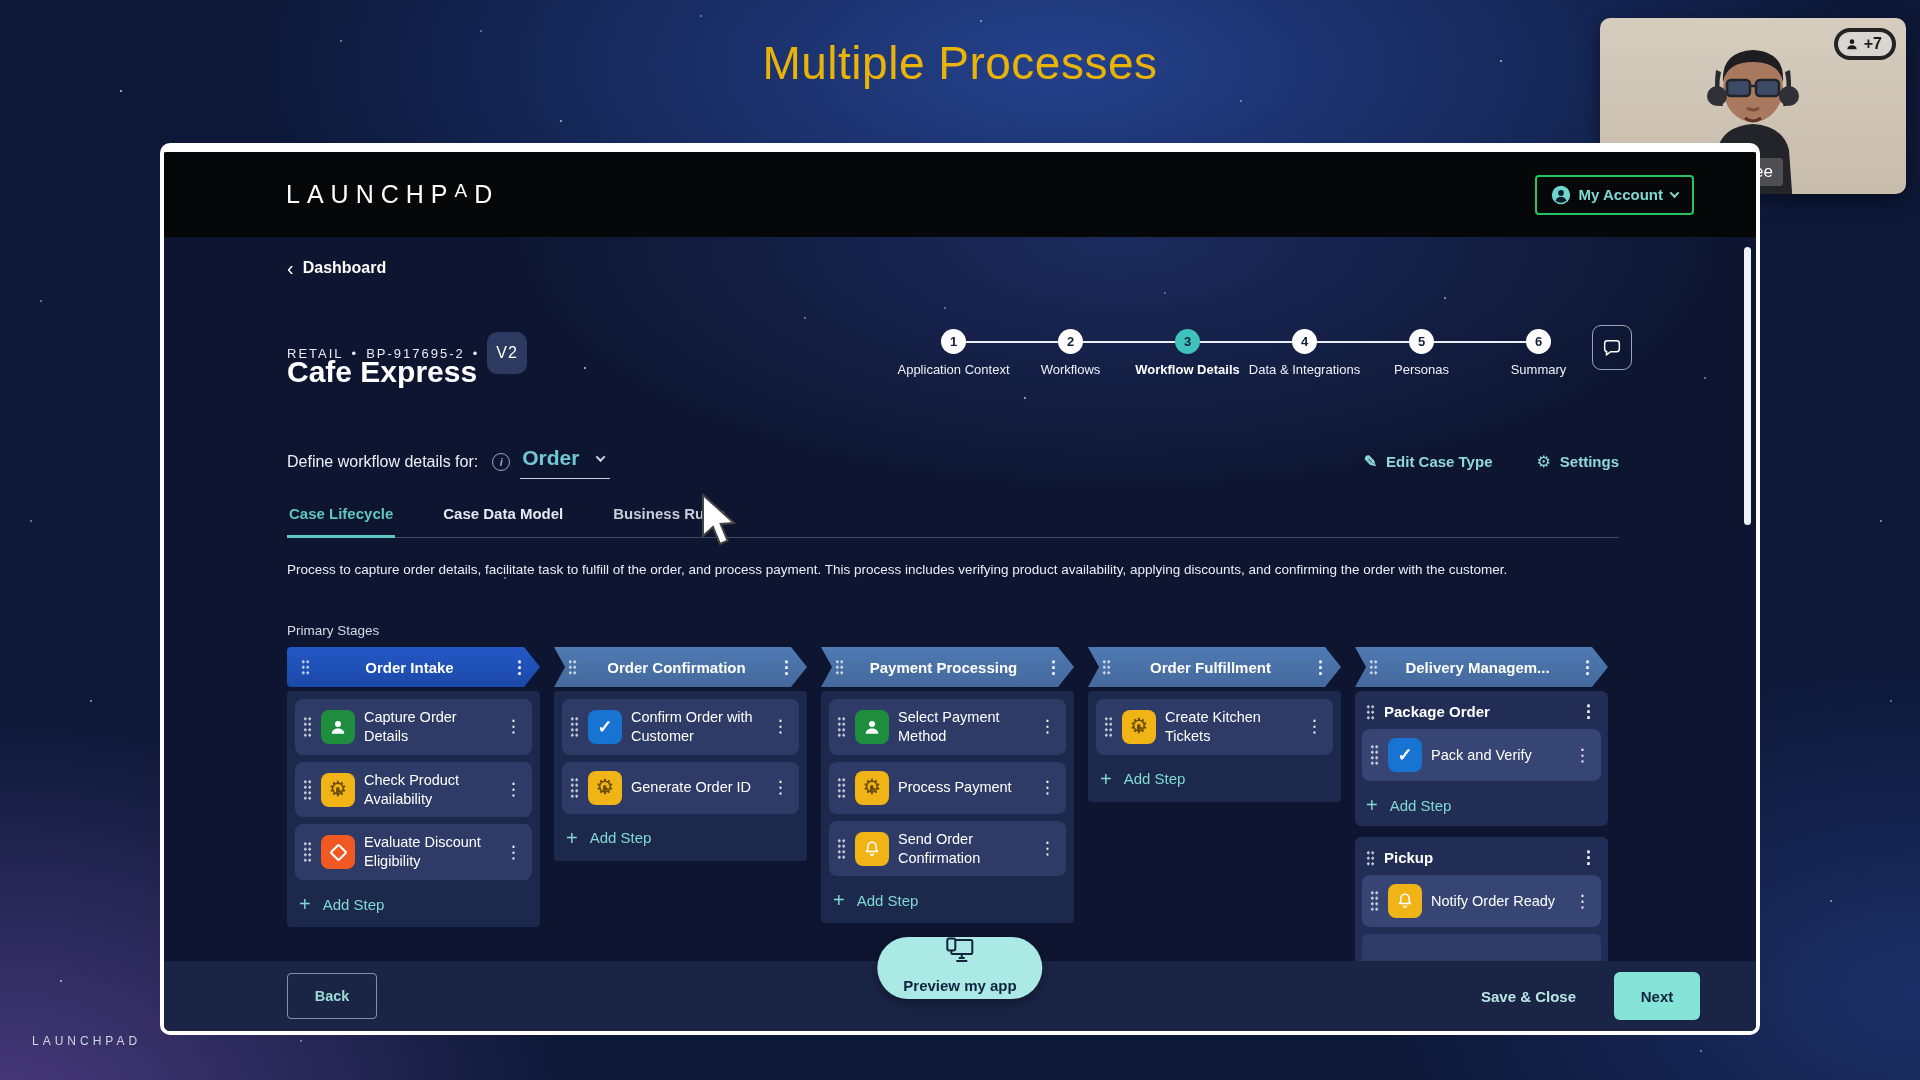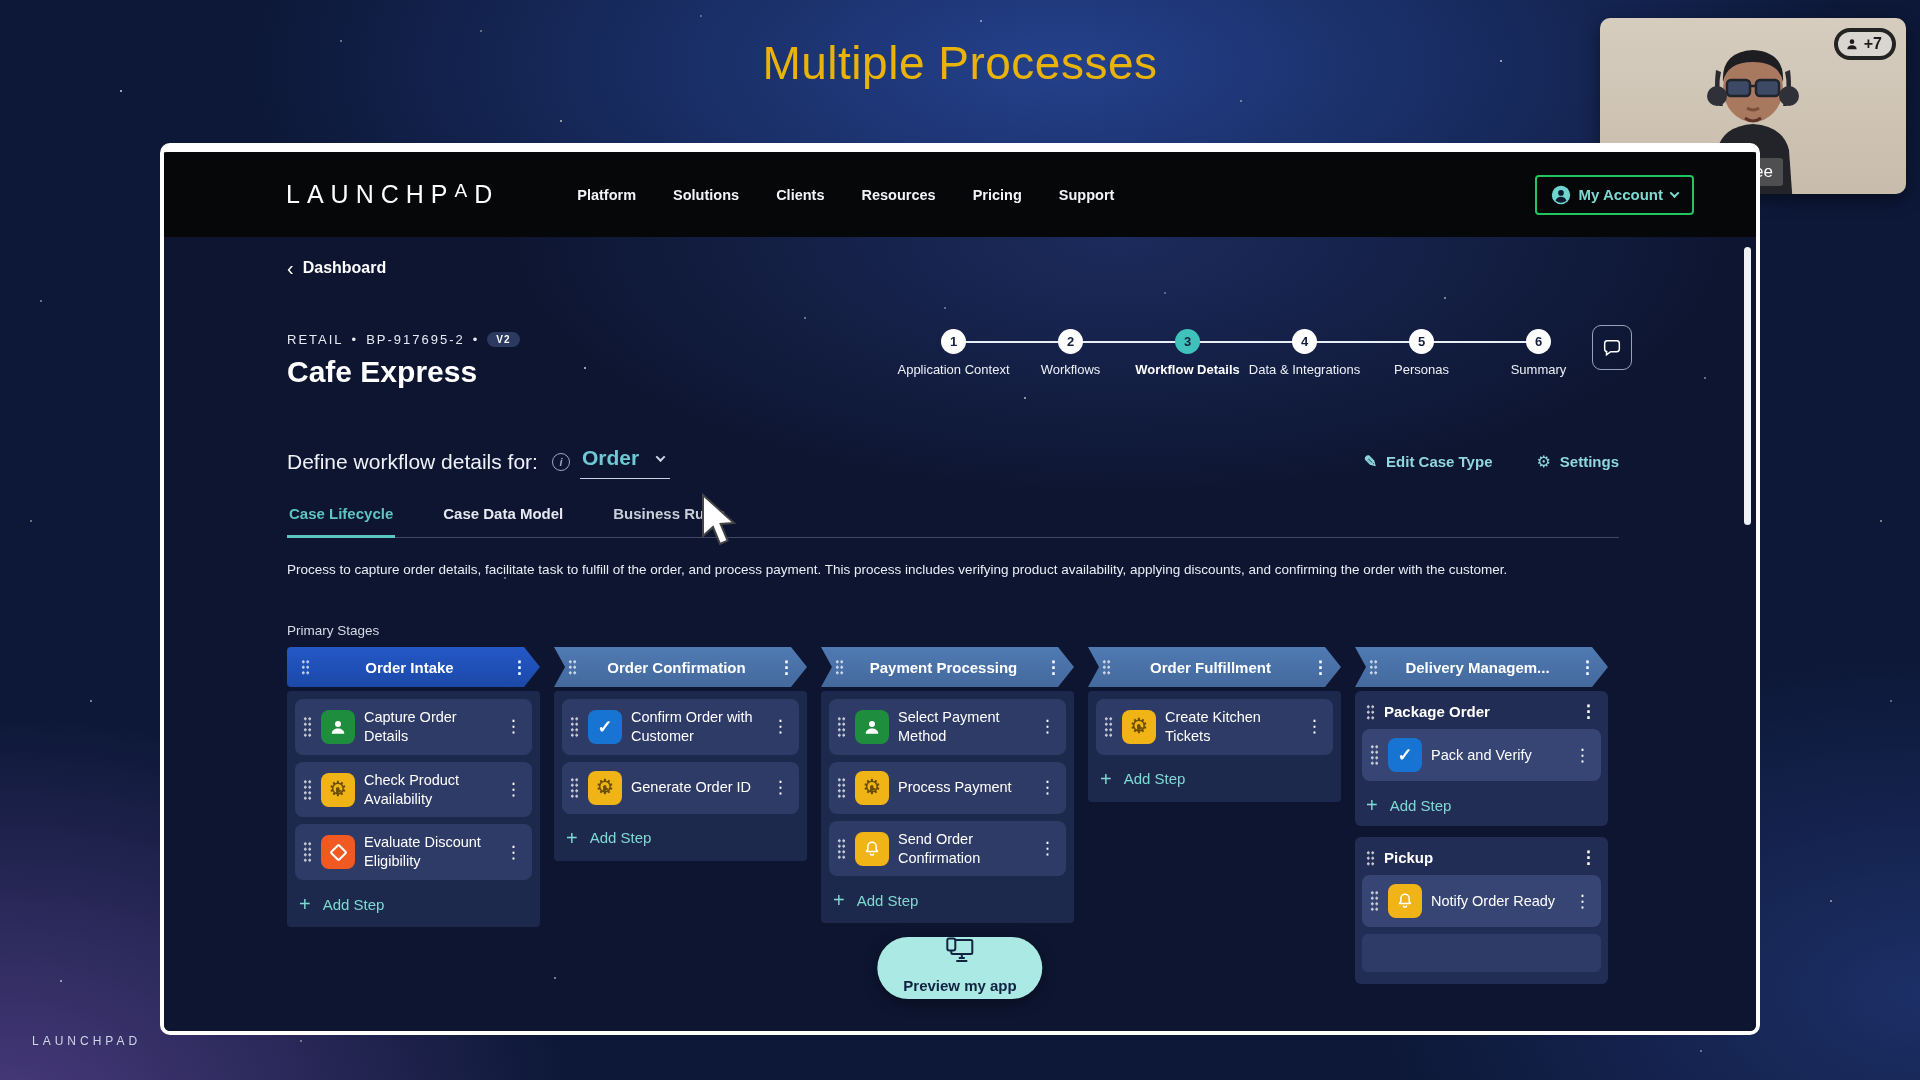--- a/index.html
+++ b/index.html
@@ -57,41 +57,41 @@
 
   .win-body { position:relative; height:794px;
     background: radial-gradient(1000px 420px at 60% 0%, #1c2b5d 0%, rgba(28,43,93,0) 62%), #0d1530; }
 
   .crumb-row { position:absolute; left:123px; top:22px; display:flex; align-items:center; gap:9px;
     font-size:16px; font-weight:700; color:#fff; cursor:pointer; }
   .crumb-row .lt { font-size:20px; font-weight:400; line-height:14px; }
 
   .case-meta { position:absolute; left:123px; top:95px; display:flex; align-items:center; gap:8px;
     font-size:13px; letter-spacing:2px; color:#e7ebf4; }
-  .v-badge { background:#2c3960; border-radius:10px; padding:2px 9px; font-size:10px;
-    font-weight:700; letter-spacing:1px; color:#fff; }
+  .v-badge { background:#2c3960; border-radius:10px; padding:12px 9px; font-size:16px;
+    font-weight:400; letter-spacing:1px; color:#fff; }
   .case-title { position:absolute; left:123px; top:118px; font-size:30px; font-weight:700; color:#fff; }
 
   
   .stepper { position:absolute; left:731px; top:92px; width:702px; }
   .stepper .line { position:absolute; left:58px; right:59px; top:12px; height:2px; background:#e9edf4; }
   .steps { display:flex; position:relative; }
   .step { width:117px; display:flex; flex-direction:column; align-items:center; }
   .step .dot { width:25px; height:25px; border-radius:50%; background:#fff; color:#12203c;
     font-size:13px; font-weight:700; display:flex; align-items:center; justify-content:center; z-index:1; }
   .step.active .dot { background:#3ec2bb; }
   .step .lbl { margin-top:8px; font-size:13px; color:#eef1f7; text-align:center; line-height:1.25; }
   .step.active .lbl { font-weight:700; color:#fff; }
   .chat-btn { position:absolute; left:1428px; top:88px; width:40px; height:45px;
     border:1.5px solid #97a3b8; border-radius:9px; display:flex; align-items:center;
     justify-content:center; cursor:pointer; }
 
   
   .define-row { position:absolute; left:123px; top:207px; width:1332px; display:flex; align-items:center; }
-  .define-label { font-size:21px; color:#eef1f8; }
+  .define-label { font-size:16px; color:#eef1f8; }
   .info-ic { width:18px; height:18px; border:1.5px solid #9aa7c9; border-radius:50%;
     font-size:11px; color:#9aa7c9; display:inline-flex; align-items:center; justify-content:center;
     margin:0 10px 0 14px; font-style:italic; font-weight:700; }
   .order-select { display:flex; align-items:center; gap:18px; padding:2px 6px 8px 2px;
     border-bottom:1px solid #c9d2e0; cursor:pointer; }
   .order-select .val { font-size:21px; font-weight:700; color:#72c7d4; }
   .order-select .chev { color:#cfd7e4; }
   .define-actions { margin-left:auto; display:flex; gap:44px; }
   .t-action { display:flex; align-items:center; gap:9px; font-size:15px; font-weight:700;
     color:#8fd8dc; cursor:pointer; }
@@ -197,28 +197,20 @@
         </svg>
       <span>+7</span>
     </div>
   </div>
   <div class="cam-name">Prithanka Chatterjee</div>
 </div>
 
 <div class="window">
   <div class="win-header">
     <div class="brand"><span>LAUNCHP</span><span class="raised">A</span><span>D</span></div>
-    <nav class="main-nav">
-      <span class="nav-item">Platform</span>
-      <span class="nav-item">Solutions</span>
-      <span class="nav-item">Clients</span>
-      <span class="nav-item">Resources</span>
-      <span class="nav-item">Pricing</span>
-      <span class="nav-item">Support</span>
-    </nav>
     <div class="account-btn">
       <svg width="20" height="20" viewBox="0 0 24 24">
           <circle cx="12" cy="12" r="11" fill="#6fd6cf"></circle>
           <circle cx="12" cy="9.5" r="3.4" fill="#0d1b2e"></circle>
           <path d="M5.5 19c.8-3.4 3.4-5 6.5-5s5.7 1.6 6.5 5a11 11 0 0 1-13 0z" fill="#0d1b2e"></path>
         </svg>
       <span>My Account</span>
       <span class="chev"></span>
     </div>
   </div>
@@ -504,20 +496,27 @@
             <div class="mini-card"></div>
             <div class="add-step">
               <span class="plus">+</span>
             </div>
           </div>
         </div>
 
       </div>
     </div>
 
+    <div class="footer-bar">
+      <button class="back-btn">Back</button>
+      <div class="right-actions">
+        <span class="save-close">Save &amp; Close</span>
+        <button class="next-btn">Next</button>
+      </div>
+    </div>
 
     <div class="preview-pill">
       <svg width="32" height="28" viewBox="0 0 32 28" fill="none" stroke="#14233f" stroke-width="2">
         <rect x="7" y="3" width="21" height="14" rx="1.5"></rect>
         <rect x="3" y="1.5" width="8" height="12" rx="2" fill="#abe9e4"></rect>
         <path d="M17.5 17v4 M12 24h11 M14.5 21h6"></path>
       </svg>
       <span class="lbl">Preview my app</span>
     </div>
 

